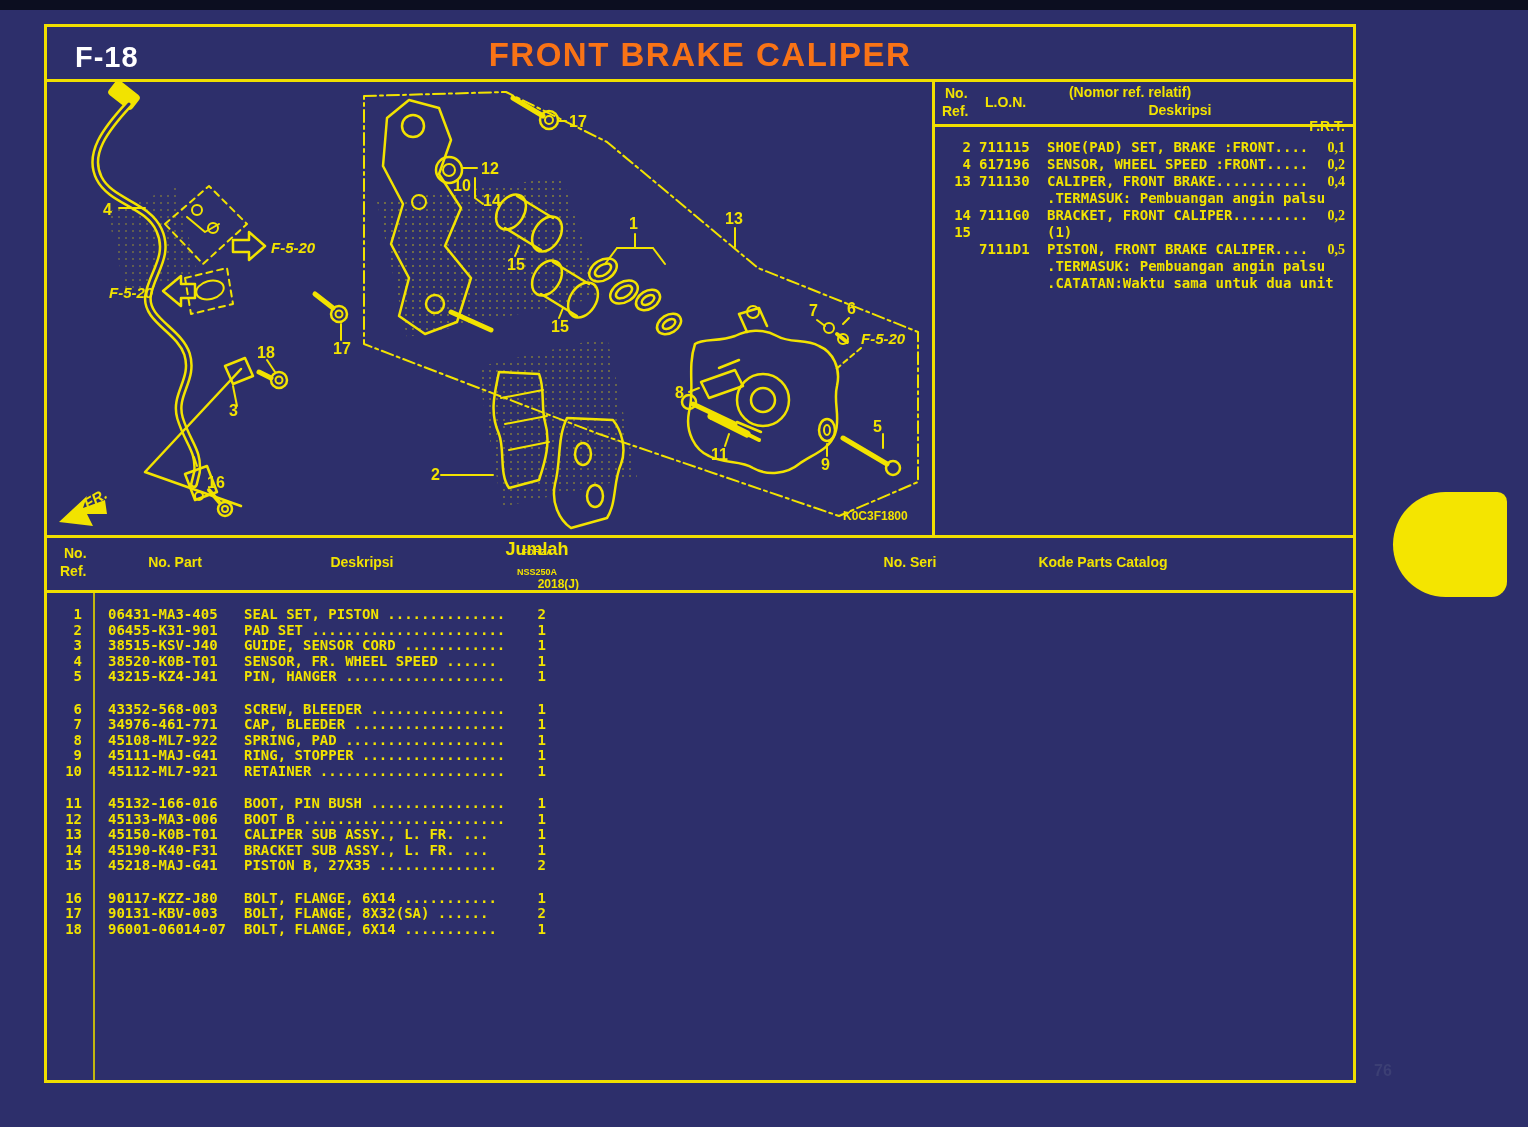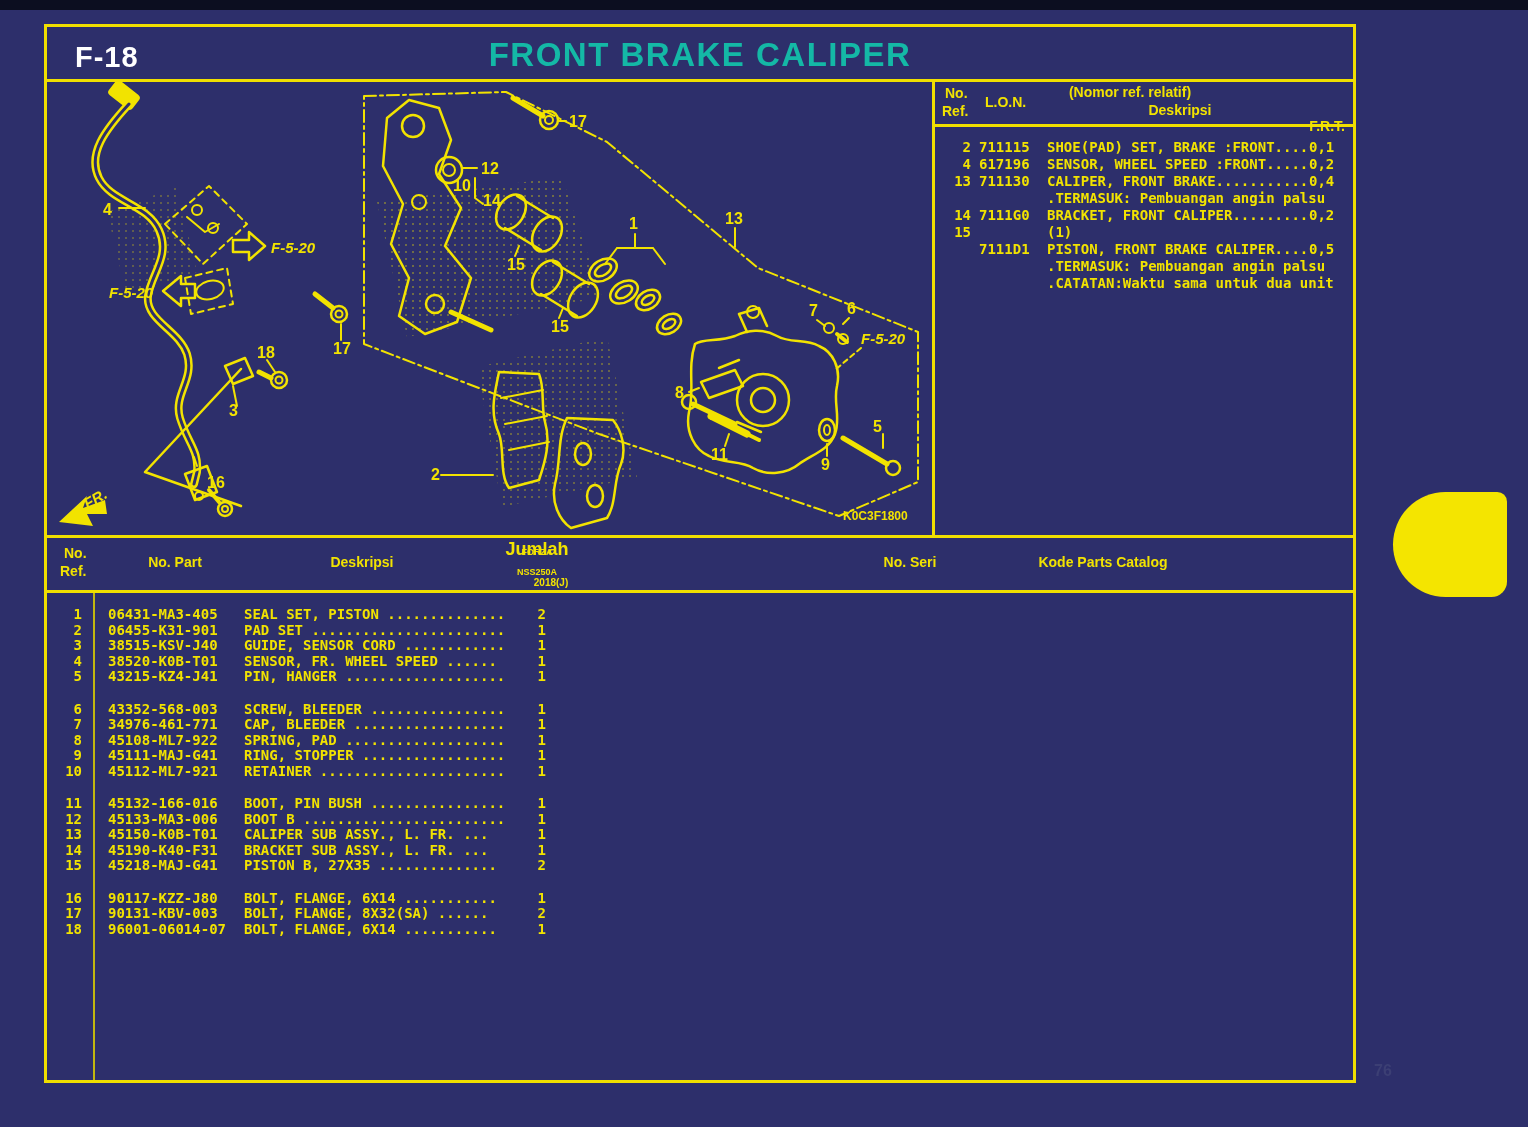--- a/index.html
+++ b/index.html
@@ -5,47 +5,47 @@
   html,body{margin:0;padding:0;background:#202245;}
   #screen{position:relative;width:1528px;height:1127px;background:#2d2f6b;overflow:hidden;
           font-family:"Liberation Sans",sans-serif;}
   #top-strip{position:absolute;left:0;top:0;width:100%;height:10px;background:#0c0e20;}
   #frame{position:absolute;left:44px;top:24px;width:1306px;height:1053px;border:3px solid #f0df00;}
   
   #hdr{position:absolute;left:0;top:0;width:100%;height:52px;border-bottom:3px solid #f0df00;}
   #page-code{position:absolute;left:28px;top:4px;line-height:52px;font-size:29px;font-weight:bold;
              letter-spacing:1px;color:#ffffff;}
   #title{position:absolute;left:0;top:9px;width:100%;text-align:center;font-size:33px;font-weight:bold;
-         letter-spacing:1.5px;color:#14b8a6;}
+         letter-spacing:1.5px;color:#f97316;}
   
   #ref-panel{position:absolute;left:885px;top:55px;width:418px;height:453px;border-left:3px solid #f0df00;}
   #ref-head{position:absolute;left:0;top:0;width:100%;height:42px;border-bottom:3px solid #f0df00;
             color:#f2e300;font-size:14px;font-weight:bold;}
   #ref-head span{position:absolute;white-space:nowrap;}
   .rh-no{left:10px;top:3px;}  .rh-ref{left:7px;top:21px;}
   .rh-lon{left:50px;top:12px;} .rh-rel{left:100px;top:2px;width:190px;text-align:center;}
   .rh-des{left:150px;top:20px;width:190px;text-align:center;} .rh-frt{right:8px;top:12px;margin-top:24px;}
   #ref-rows{position:absolute;left:6px;right:8px;top:57px;}
   .rrow{display:flex;line-height:17px;font-family:"DejaVu Sans Mono",monospace;font-weight:bold;
         font-size:14px;color:#f2e300;white-space:pre;}
   .rno{width:30px;text-align:right;margin-right:8px;flex:none;}
   .rlon{width:58px;margin-right:10px;flex:none;}
   .rdesc{flex:1;min-width:0;overflow:visible;}
-  .rfrt{width:36px;flex:none;}
+  .rfrt{width:36px;text-align:right;flex:none;font-family:Liberation Serif, serif;}
   
   #band{position:absolute;left:0;top:508px;width:100%;height:52px;border-top:3px solid #f0df00;
         border-bottom:3px solid #f0df00;color:#f2e300;font-weight:bold;font-size:14px;}
   #band span{position:absolute;white-space:nowrap;}
   .bh-no{left:17px;top:7px;}   .bh-ref{left:13px;top:25px;}
   .bh-part{left:68px;top:16px;width:120px;text-align:center;}
   .bh-des{left:255px;top:16px;width:120px;text-align:center;}
   .bh-j1{left:430px;top:1px;width:120px;text-align:center;font-size:18px;}
   .bh-j2{left:430px;top:9px;width:120px;text-align:center;font-size:9px;}
   .bh-j3{left:430px;top:29px;width:120px;text-align:center;font-size:9px;}
-  .bh-j4{left:444px;top:39px;width:120px;text-align:center;font-size:10px;}
+  .bh-j4{left:412px;top:39px;width:120px;text-align:right;font-size:12px;}
   .bh-seri{left:803px;top:16px;width:120px;text-align:center;}
   .bh-kode{left:976px;top:16px;width:160px;text-align:center;}
   
   #parts-area{position:absolute;left:0;top:566px;right:0;bottom:0;}
   #col-line{position:absolute;left:46px;top:0;bottom:0;width:2px;background:#ddcf00;opacity:.85;}
   #parts-rows{padding-top:14px;}
   .pgroup{margin-bottom:17px;}
   .prow{display:flex;line-height:15.5px;font-family:"DejaVu Sans Mono",monospace;font-weight:bold;
         font-size:14px;color:#f2e300;white-space:pre;}
   .pref{width:35px;text-align:right;flex:none;}

